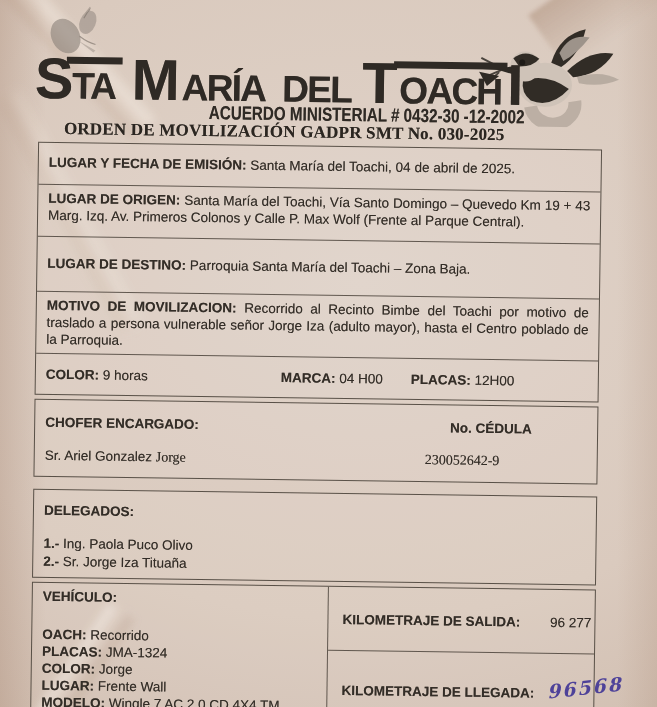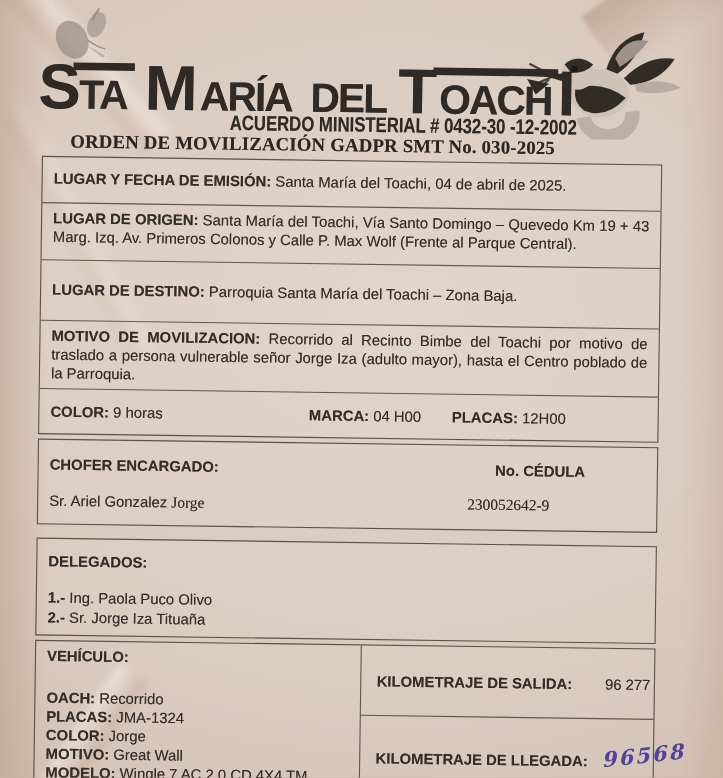--- a/index.html
+++ b/index.html
@@ -261,22 +261,22 @@
           </div>
           <div>
             <span class="b">PLACAS:</span>
             <span>JMA-1324</span>
           </div>
           <div>
             <span class="b">COLOR:</span>
             <span>Jorge</span>
           </div>
           <div>
-            <span class="b">MOTIVO:</span>
-            <span>Great Wall</span>
+            <span class="b">LUGAR:</span>
+            <span>Frente Wall</span>
           </div>
           <div>
             <span class="b">MODELO:</span>
             <span>Wingle 7 AC 2.0 CD 4X4 TM</span>
           </div>
         </div>
       </div>
       <div class="veh-right">
         <div class="km-cell km-salida">
           <span class="line">

